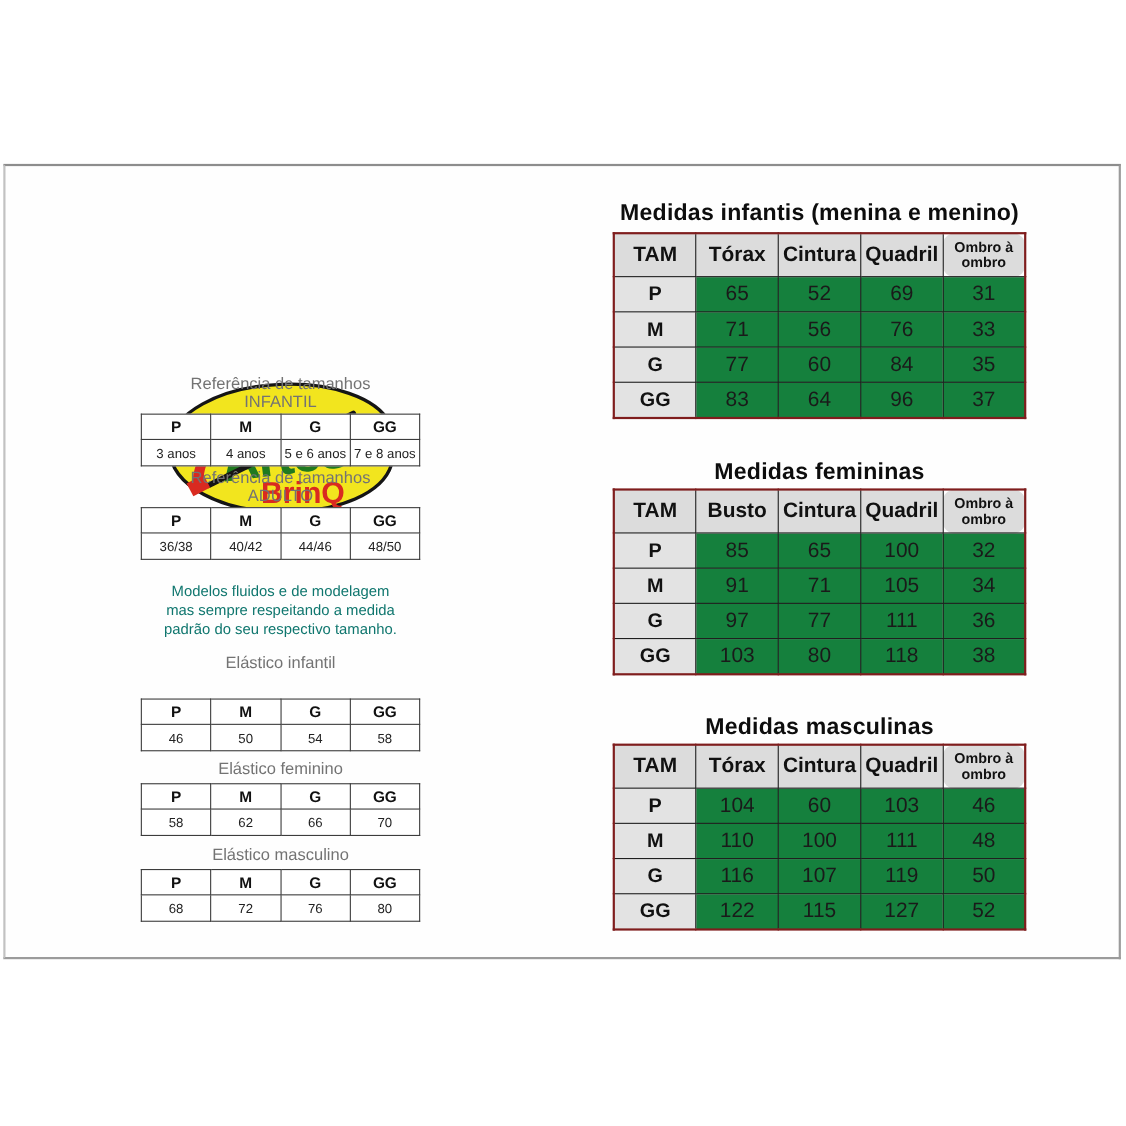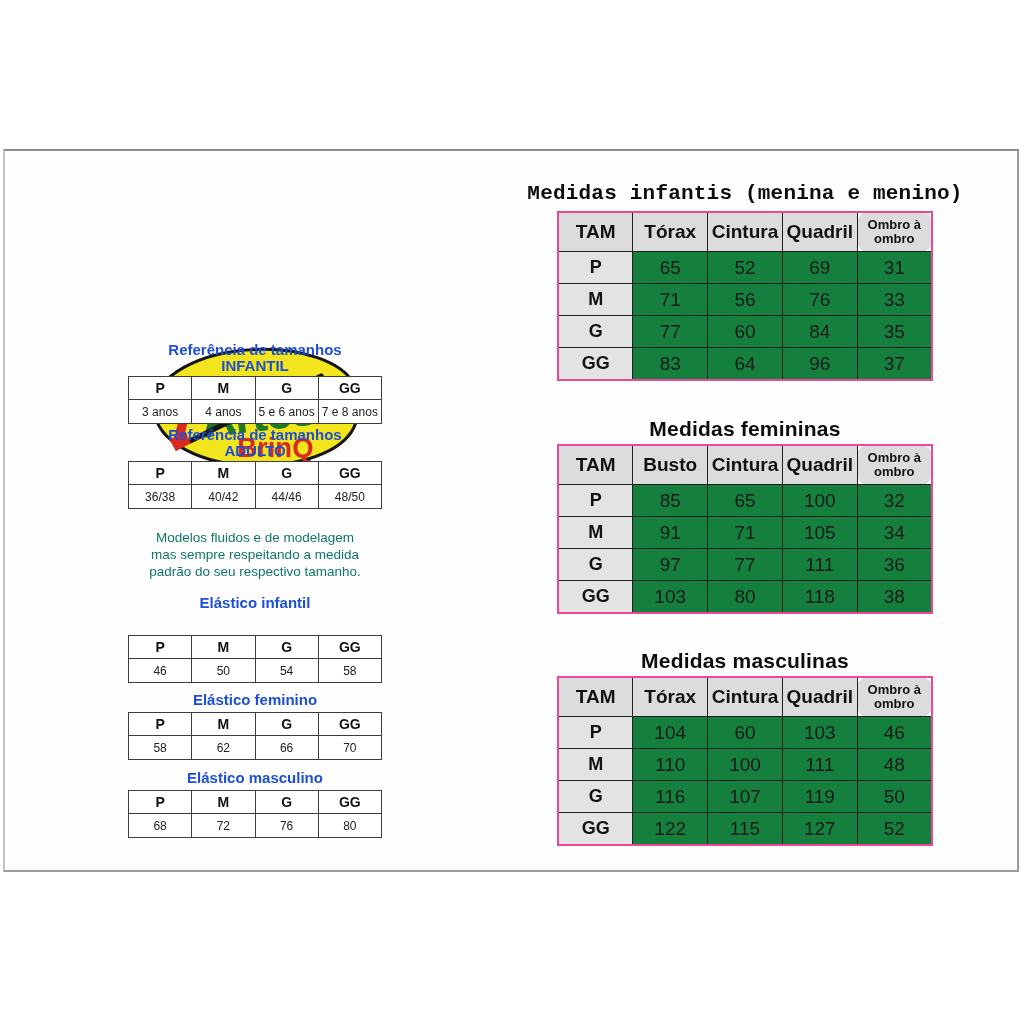--- a/index.html
+++ b/index.html
@@ -16,21 +16,21 @@
     background:#fefefe;
     border-top:2px solid #8d8d8d;
     border-left:2px solid #c2c2c2;
     border-right:2px solid #9b9b9b;
     border-bottom:2px solid #9b9b9b;
   }
   
   .logo-wrap{position:absolute;left:138px;top:192px;width:224px;height:128px;}
   .ltitle{
     position:absolute;left:120px;width:260px;text-align:center;
-    font-size:15px;font-weight:bold;line-height:16px;color:#1d4ed8;
+    font-size:15px;font-weight:normal;line-height:16px;color:#737373;
   }
   .stable{
     position:absolute;left:123px;width:254px;
     border-collapse:collapse;table-layout:fixed;background:#fff;
   }
   .stable th,.stable td{
     border:1px solid #3c3c3c;text-align:center;vertical-align:middle;padding:0;
   }
   .stable th{font-size:14px;font-weight:bold;height:22px;color:#111;}
   .stable td{font-size:12px;height:23px;color:#222;}
@@ -39,21 +39,21 @@
     font-size:13.5px;line-height:17px;color:#0f766e;
   }
   
   .rtitle{
     position:absolute;left:470px;width:540px;text-align:center;
     font-size:21px;font-weight:bold;color:#0d0d0d;letter-spacing:0.2px;
   }
   .mtable{
     position:absolute;left:552px;width:376px;
     border-collapse:collapse;table-layout:fixed;
-    border:2px solid #ec4899;background:#fff;
+    border:2px solid #7f1d1d;background:#fff;
   }
   .mtable th,.mtable td{
     border:1px solid #1f1f1f;text-align:center;vertical-align:middle;padding:0 2px;
   }
   .mtable thead th{
     background:#dcdcdc;font-size:19px;font-weight:bold;height:38px;color:#111;
   }
   .mtable thead th.small{font-size:13px;line-height:14px;font-weight:bold;border-radius:11px;}
   .mtable tbody th{
     background:#e3e3e3;font-size:18px;font-weight:bold;color:#111;height:31px;
@@ -177,21 +177,21 @@
     </tr>
     <tr>
       <td>68</td>
       <td>72</td>
       <td>76</td>
       <td>80</td>
     </tr>
   </tbody>
     </table>
 
-  <div class="rtitle" style="top:31px;font-family:Liberation Mono, monospace;">Medidas infantis (menina e menino)</div>
+  <div class="rtitle" style="top:31px;">Medidas infantis (menina e menino)</div>
   <table class="mtable" style="top:60px;">
     <thead>
       <tr>
         <th>TAM</th>
         <th>Tórax</th>
         <th>Cintura</th>
         <th>Quadril</th>
         <th class="small">Ombro à ombro</th>
       </tr>
     </thead>

